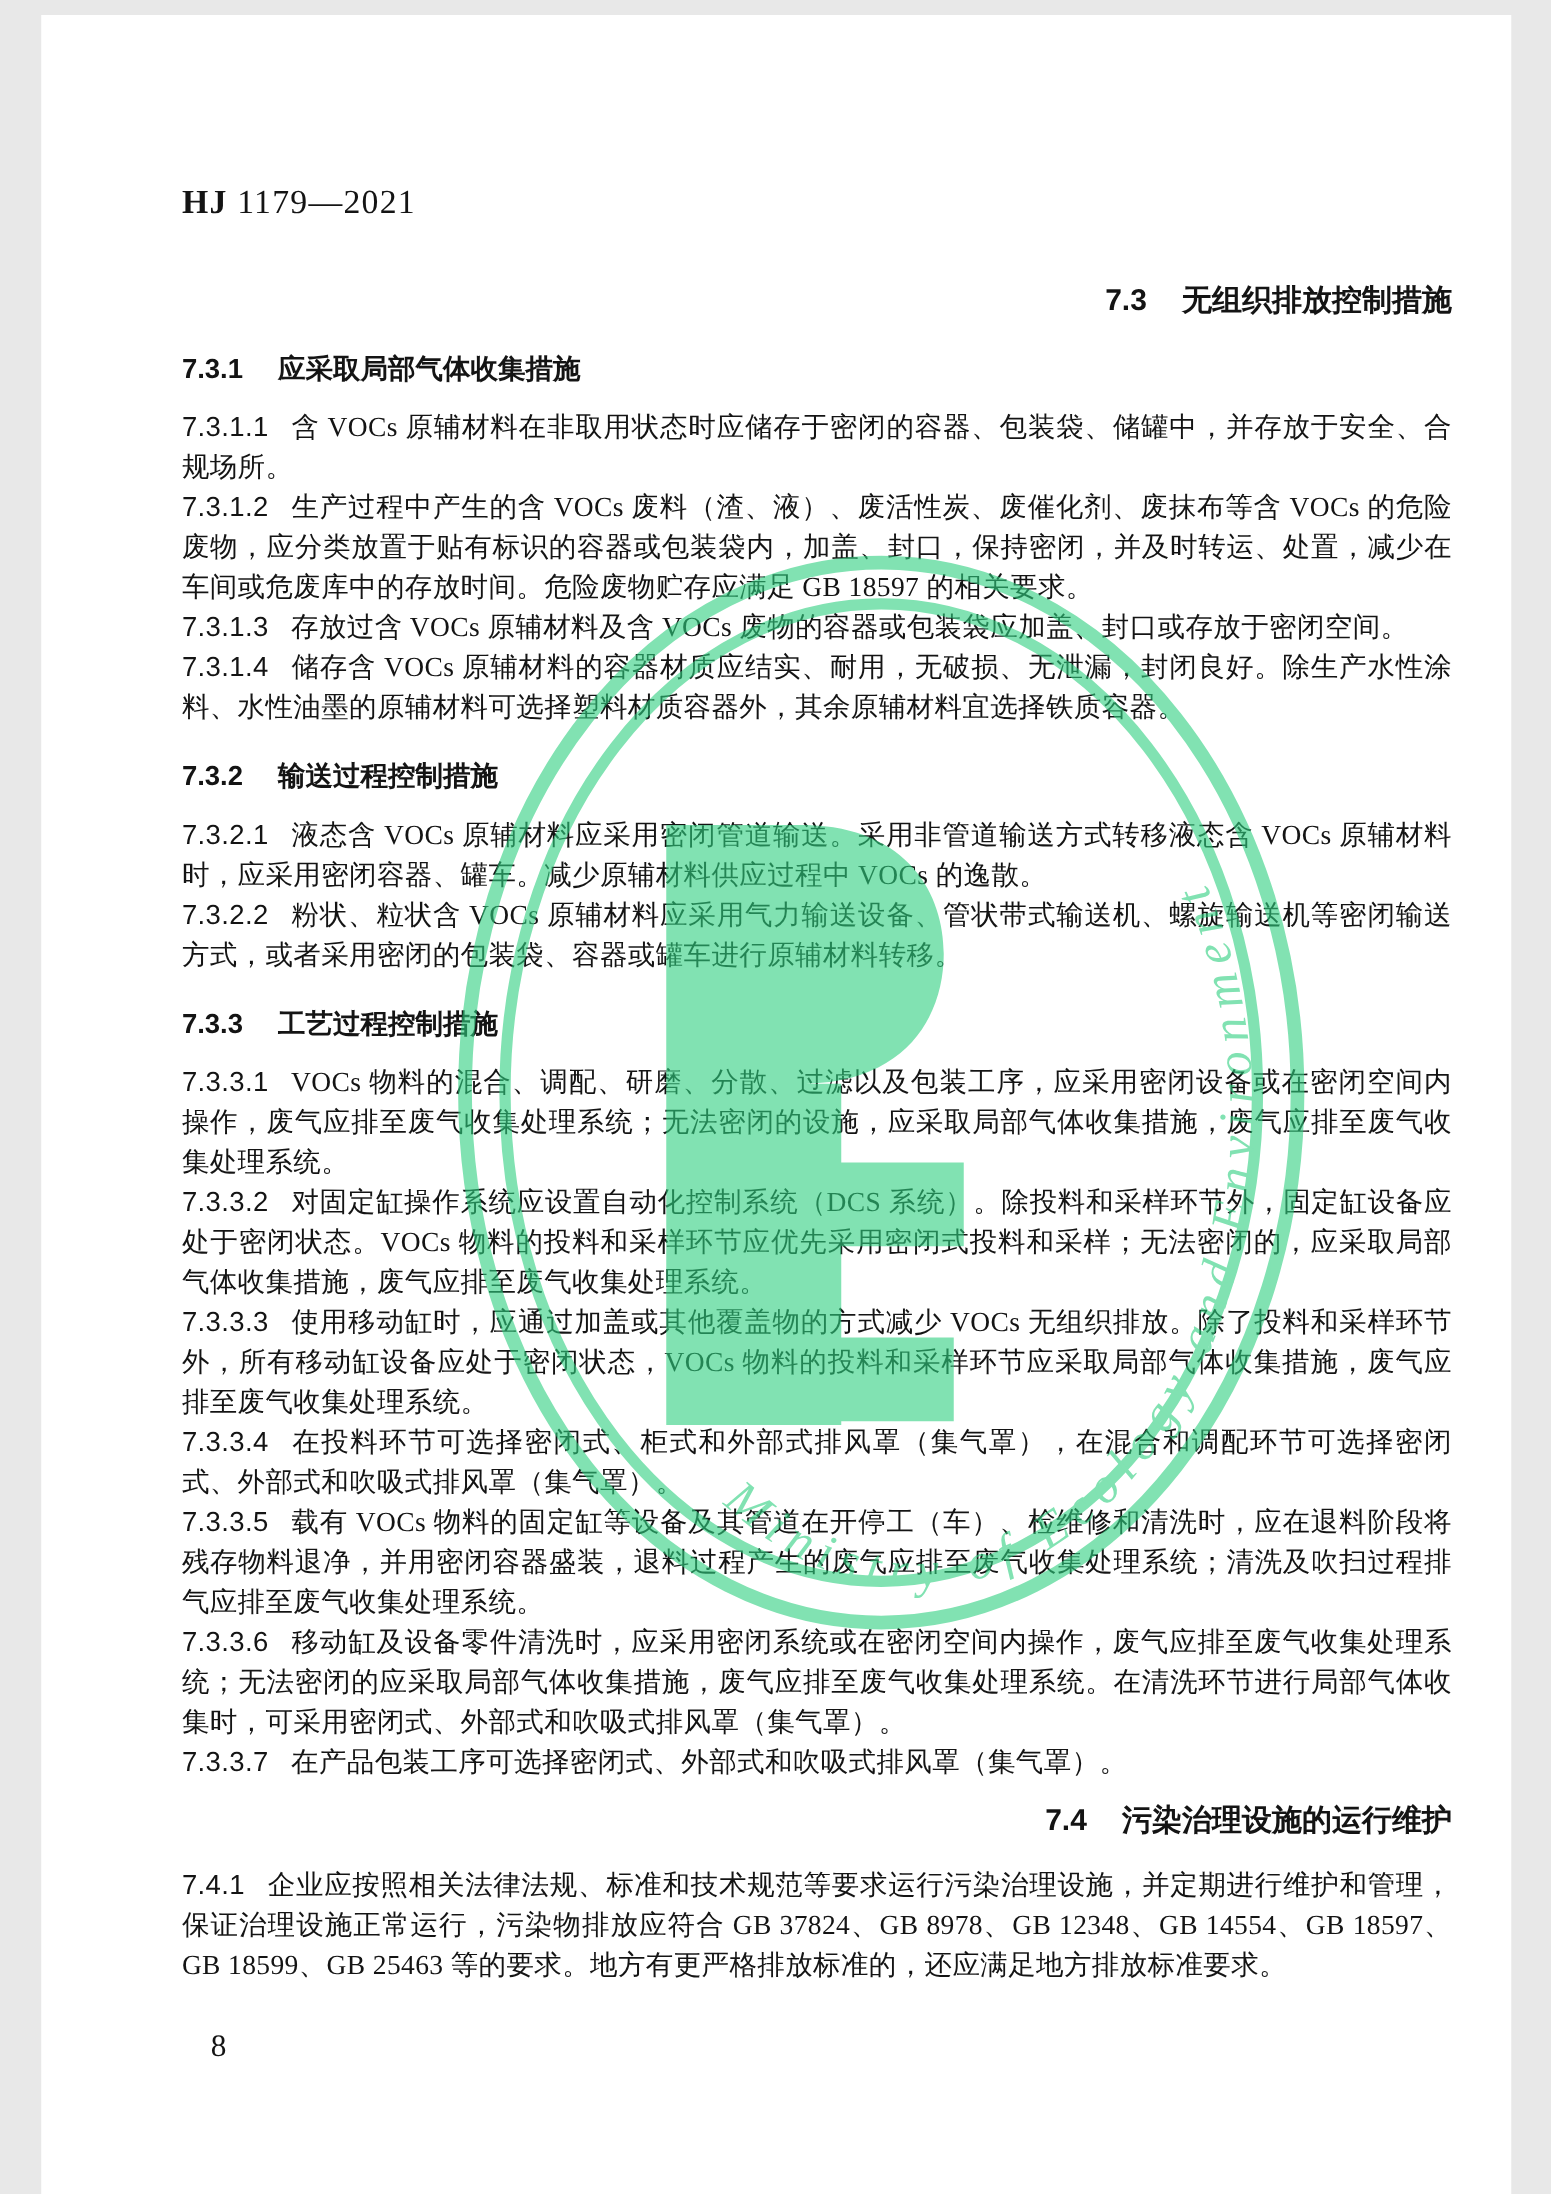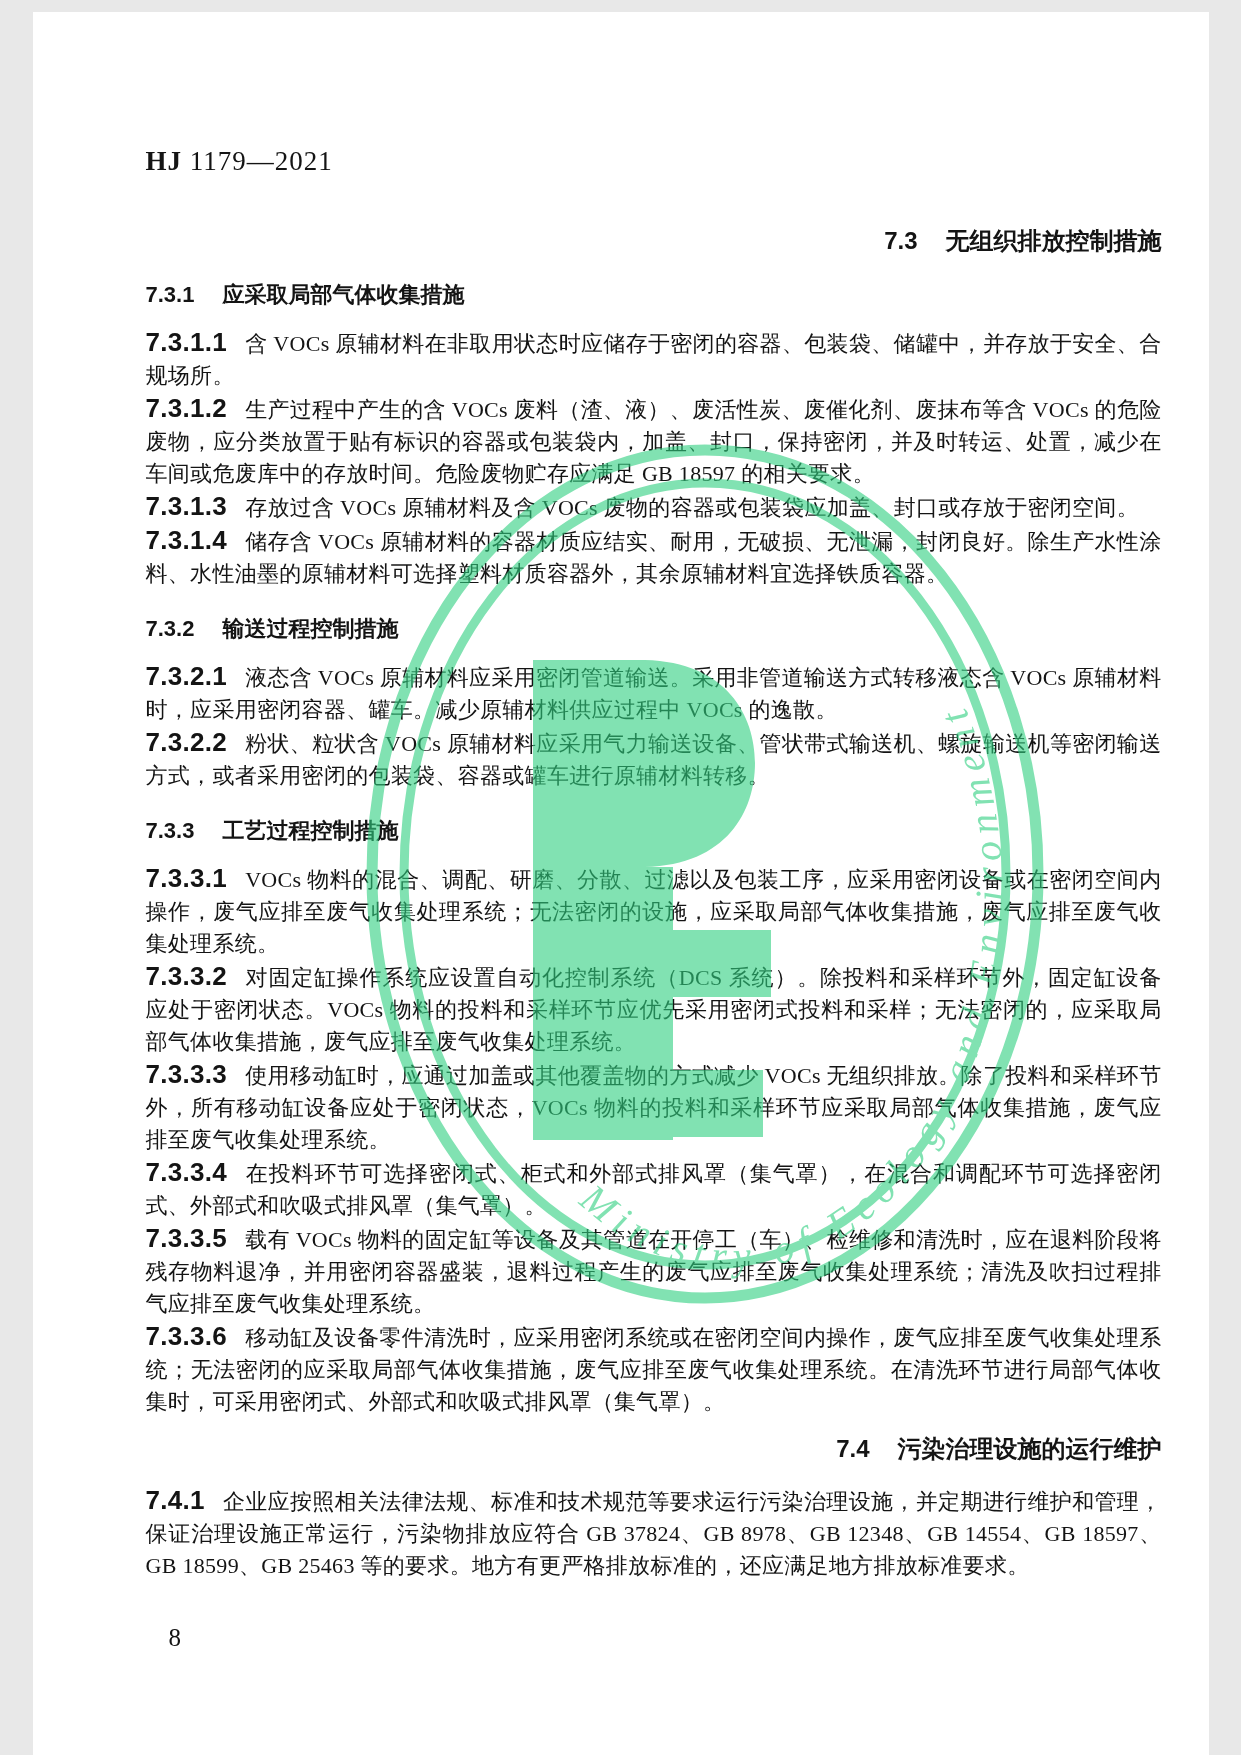--- a/index.html
+++ b/index.html
@@ -32,21 +32,21 @@
     margin:24px 0 16px 0;
   }
   .h1x .num,.h2x .num{margin-right:28px;}
   .para{
     font-size:22px;line-height:32px;
     text-align:justify;text-justify:inter-ideograph;
     letter-spacing:0.3px;
   }
   .para .num{
     font-family:"Liberation Sans","DejaVu Sans",sans-serif;
-    font-weight:bold;font-size:26px;
+    font-weight:normal;font-size:22px;
     margin-right:18px;
   }
   .page-number{
     position:absolute;left:136px;top:1612px;
     font-size:25px;
   }
   .watermark{
     position:absolute;left:0;top:0;width:1241px;height:1755px;
     pointer-events:none;z-index:5;
   }
@@ -77,20 +77,21 @@
       <div class="h2x"><span class="num">7.3.2</span><span class="txt">输送过程控制措施</span></div>
       <div class="para"><span class="num">7.3.2.1</span><span class="txt">液态含 VOCs 原辅材料应采用密闭管道输送。采用非管道输送方式转移液态含 VOCs 原辅材料时，应采用密闭容器、罐车。减少原辅材料供应过程中 VOCs 的逸散。</span></div>
       <div class="para"><span class="num">7.3.2.2</span><span class="txt">粉状、粒状含 VOCs 原辅材料应采用气力输送设备、管状带式输送机、螺旋输送机等密闭输送方式，或者采用密闭的包装袋、容器或罐车进行原辅材料转移。</span></div>
       <div class="h2x"><span class="num">7.3.3</span><span class="txt">工艺过程控制措施</span></div>
       <div class="para"><span class="num">7.3.3.1</span><span class="txt">VOCs 物料的混合、调配、研磨、分散、过滤以及包装工序，应采用密闭设备或在密闭空间内操作，废气应排至废气收集处理系统；无法密闭的设施，应采取局部气体收集措施，废气应排至废气收集处理系统。</span></div>
       <div class="para"><span class="num">7.3.3.2</span><span class="txt">对固定缸操作系统应设置自动化控制系统（DCS 系统）。除投料和采样环节外，固定缸设备应处于密闭状态。VOCs 物料的投料和采样环节应优先采用密闭式投料和采样；无法密闭的，应采取局部气体收集措施，废气应排至废气收集处理系统。</span></div>
       <div class="para"><span class="num">7.3.3.3</span><span class="txt">使用移动缸时，应通过加盖或其他覆盖物的方式减少 VOCs 无组织排放。除了投料和采样环节外，所有移动缸设备应处于密闭状态，VOCs 物料的投料和采样环节应采取局部气体收集措施，废气应排至废气收集处理系统。</span></div>
       <div class="para"><span class="num">7.3.3.4</span><span class="txt">在投料环节可选择密闭式、柜式和外部式排风罩（集气罩），在混合和调配环节可选择密闭式、外部式和吹吸式排风罩（集气罩）。</span></div>
       <div class="para"><span class="num">7.3.3.5</span><span class="txt">载有 VOCs 物料的固定缸等设备及其管道在开停工（车）、检维修和清洗时，应在退料阶段将残存物料退净，并用密闭容器盛装，退料过程产生的废气应排至废气收集处理系统；清洗及吹扫过程排气应排至废气收集处理系统。</span></div>
       <div class="para"><span class="num">7.3.3.6</span><span class="txt">移动缸及设备零件清洗时，应采用密闭系统或在密闭空间内操作，废气应排至废气收集处理系统；无法密闭的应采取局部气体收集措施，废气应排至废气收集处理系统。在清洗环节进行局部气体收集时，可采用密闭式、外部式和吹吸式排风罩（集气罩）。</span></div>
+      <div class="para"><span class="num">7.3.3.7</span><span class="txt">在产品包装工序可选择密闭式、外部式和吹吸式排风罩（集气罩）。</span></div>
       <div class="h1x"><span class="num">7.4</span><span class="txt">污染治理设施的运行维护</span></div>
       <div class="para"><span class="num">7.4.1</span><span class="txt">企业应按照相关法律法规、标准和技术规范等要求运行污染治理设施，并定期进行维护和管理，保证治理设施正常运行，污染物排放应符合 GB 37824、GB 8978、GB 12348、GB 14554、GB 18597、GB 18599、GB 25463 等的要求。地方有更严格排放标准的，还应满足地方排放标准要求。</span></div>
     </div>
 
   <div class="page-number">8</div>
 
   <svg class="watermark" viewBox="0 0 1241 1755" aria-hidden="true">
     <g opacity="0.6">
       <ellipse cx="672" cy="862" rx="333" ry="424" fill="none" stroke="#2ecf7f" stroke-width="11"></ellipse>
       <ellipse cx="672" cy="862" rx="301" ry="391" fill="none" stroke="#2ecf7f" stroke-width="9"></ellipse>

